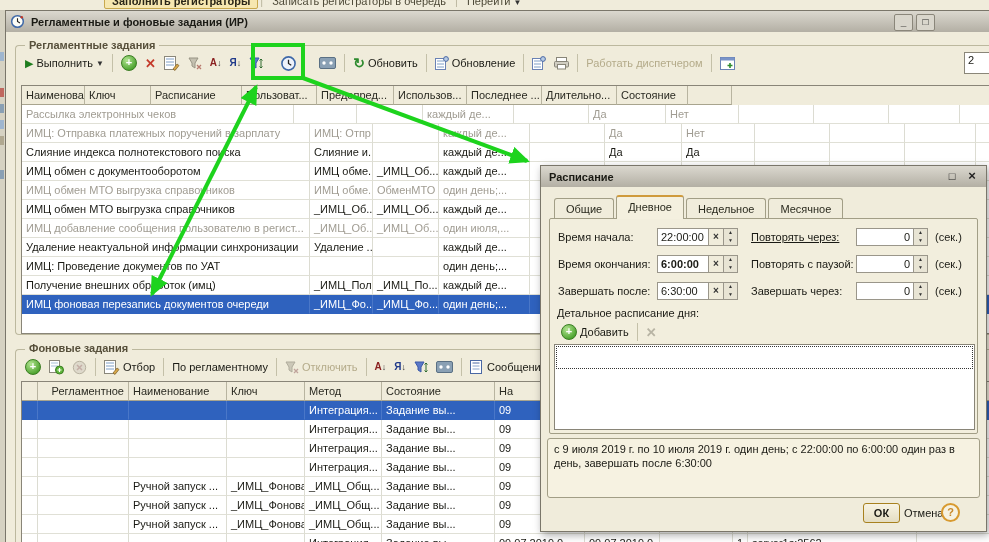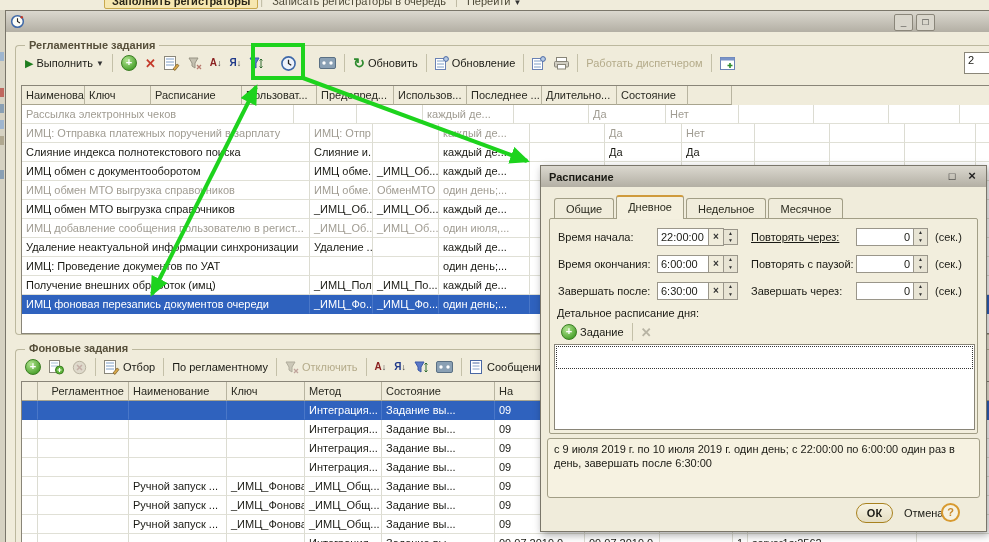--- a/index.html
+++ b/index.html
@@ -104,20 +104,21 @@
 
   <div class="win">
     <div class="titlebar">
       <span class="ic">
         <svg width="15" height="15" viewBox="0 0 16 16">
             <circle cx="8" cy="8" r="6.2" fill="#fdfdf6" stroke="#3e68a8" stroke-width="1.6"></circle>
             <path d="M8 4.5V8l2.6 1.6" stroke="#222" stroke-width="1.2" fill="none"></path>
             <circle cx="12.5" cy="3.5" r="1.4" fill="#c03a2a"></circle>
           </svg>
       </span>
+      <span class="t">Регламентные и фоновые задания (ИР)</span>
       <span class="cap-btn" style="left:888px;">_</span>
       <span class="cap-btn" style="left:910px;">□</span>
     </div>
 
     <div class="grp" style="left:9px;top:34px;width:980px;height:288px;border-right:none;"></div>
     <div class="grp-label" style="left:19px;top:28px;">Регламентные задания</div>
 
     <div class="tb" style="left:15px;top:40px;height:24px;">
       <span class="tbtn">
         <span class="run">▶</span>
@@ -589,31 +590,31 @@
 
     <div class="tabs-row">
       <span class="tab">Общие</span>
       <span class="tab active">Дневное</span>
       <span class="tab">Недельное</span>
       <span class="tab">Месячное</span>
     </div>
     <div class="panel"></div>
 
     <span class="frow-lab" style="left:17px;top:65px;">Время начала:</span>
-    <span class="inpwrap" style="left:116px;top:62px;align-items:center;">
+    <span class="inpwrap" style="left:116px;top:62px;">
       <span class="inp" style="width:52px;">22:00:00</span>
       <span class="xbtn">×</span>
       <span class="spin">
           <i>▲</i>
           <i>▼</i>
         </span>
     </span>
     <span class="frow-lab" style="left:17px;top:92px;">Время окончания:</span>
     <span class="inpwrap" style="left:116px;top:89px;">
-      <span class="inp" style="width:52px;">6:00:00</span>
+      <span class="inp" style="width:52px;font-weight:bold;">6:00:00</span>
       <span class="xbtn">×</span>
       <span class="spin">
           <i>▲</i>
           <i>▼</i>
         </span>
     </span>
     <span class="frow-lab" style="left:17px;top:119px;">Завершать после:</span>
     <span class="inpwrap" style="left:116px;top:116px;">
       <span class="inp" style="width:52px;">6:30:00</span>
       <span class="xbtn">×</span>
@@ -648,34 +649,34 @@
           <i>▲</i>
           <i>▼</i>
         </span>
     </span>
     <span class="frow-lab" style="left:394px;top:119px;">(сек.)</span>
 
     <span class="frow-lab" style="left:16px;top:141px;">Детальное расписание дня:</span>
     <div class="tb" style="left:16px;top:156px;height:20px;">
       <span class="tbtn">
           <span class="ic ic-plus">+</span>
-          <span>Задание</span>
+          <span>Добавить</span>
         </span>
       <span class="tsep"></span>
       <span class="tbtn dis">
           <span class="ic-xred" style="color:#b8b4a4;">✕</span>
         </span>
     </div>
     <div class="listbox" style="left:13px;top:178px;width:419px;height:84px;">
       <div class="marquee"></div>
     </div>
 
     <div class="infobox" style="left:6px;top:272px;width:419px;height:52px;">с 9 июля 2019 г. по 10 июля 2019 г. один день; с 22:00:00 по 6:00:00 один раз в день, завершать после 6:30:00</div>
 
-    <span class="okbtn" style="left:315px;top:337px;width:37px;border-radius:10px;">ОК</span>
+    <span class="okbtn" style="left:322px;top:337px;width:37px;">ОК</span>
     <span class="flatbtn" style="left:359px;top:338px;">Отмена</span>
     <span class="helpbtn" style="left:400px;top:337px;">?</span>
   </div>
 
   <svg class="ann" width="989" height="542">
     <defs>
       <marker id="ah" markerWidth="5" markerHeight="4.4" refX="4.2" refY="2.2" orient="auto-start-reverse">
         <path d="M0 0L5 2.2L0 4.4z" fill="#1dd31d"></path>
       </marker>
     </defs>

